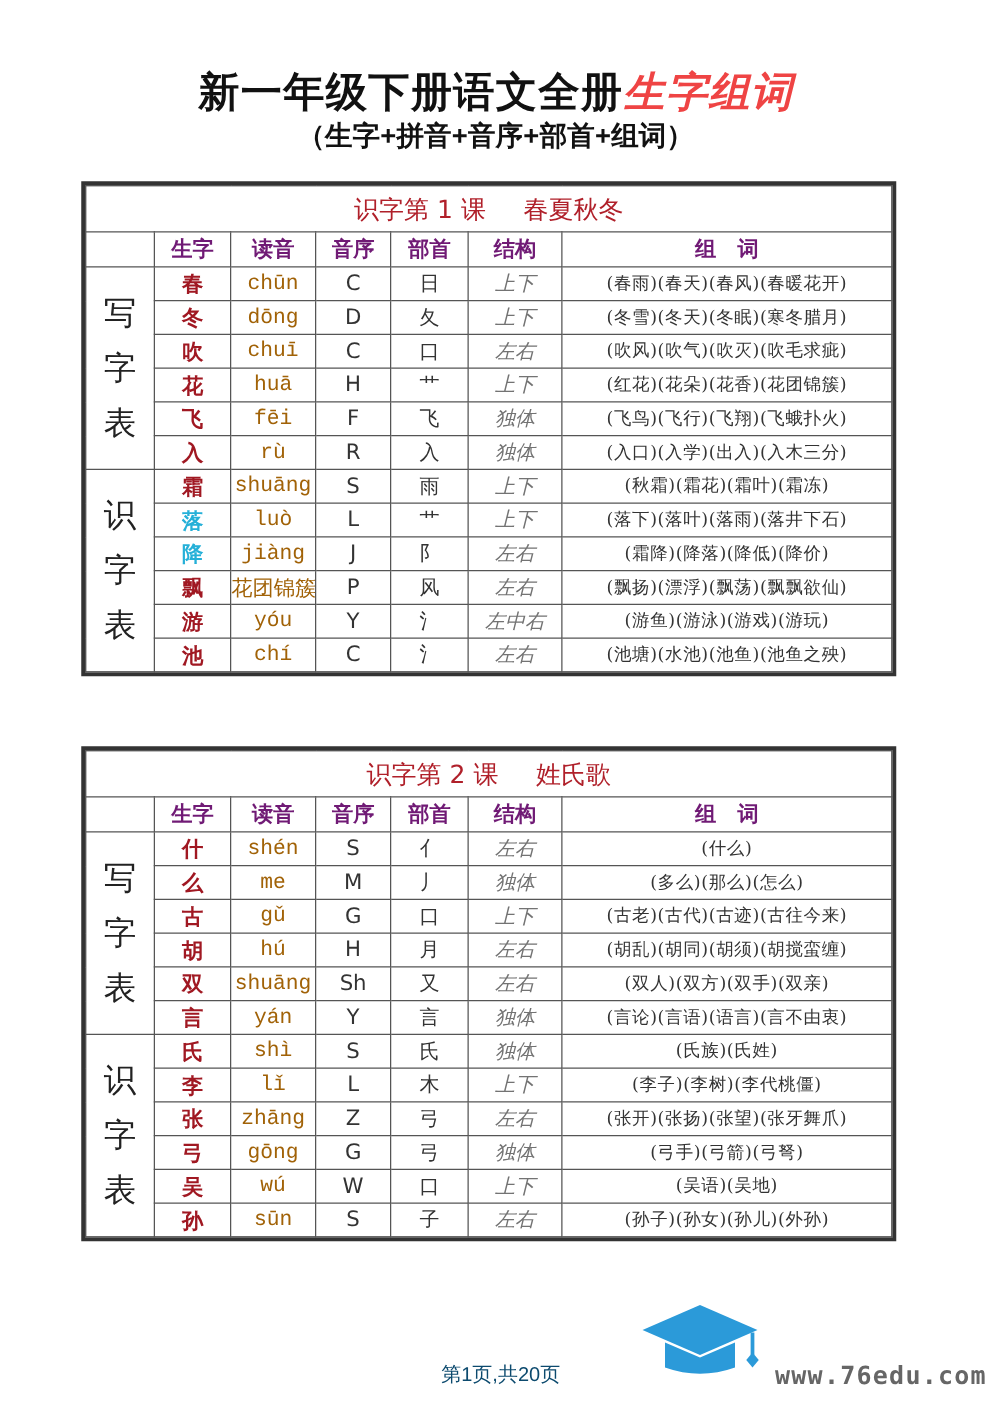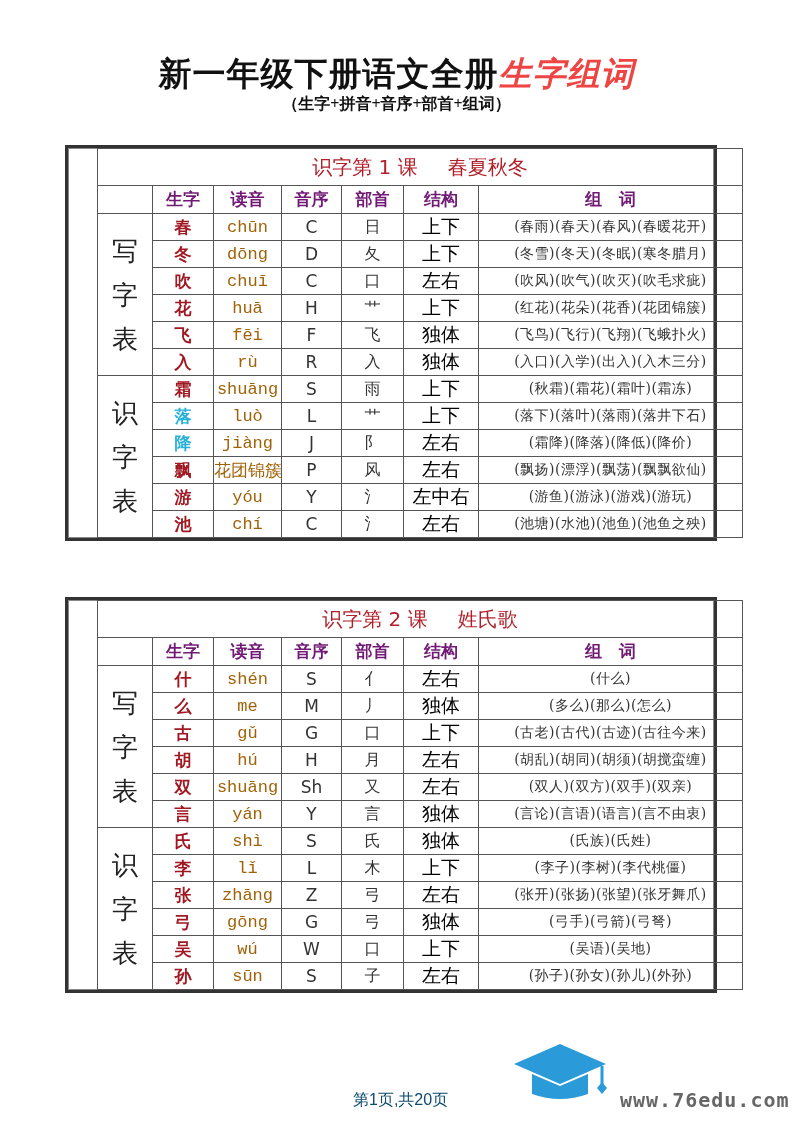--- a/index.html
+++ b/index.html
@@ -1,33 +1,33 @@
 <!DOCTYPE html>
 <html><head>
 <meta charset="utf-8">
 <style>
   html, body { margin:0; padding:0; background:#ffffff; }
   body { width:793px; height:1121px; position:relative; overflow:hidden; font-family:"DejaVu Serif", serif; color:#222; }
   .title { position:absolute; left:0; top:52px; width:793px; text-align:center; font-size:33px; font-weight:bold; letter-spacing:1px; color:#111; font-family:"DejaVu Sans", sans-serif; }
   .title .red { color:#ef4444;font-style:italic; }
-  .subtitle { position:absolute; left:0; top:94px; width:793px; text-align:center; font-size:16px; font-weight:bold; color:#111; font-family:Liberation Serif, serif; }
+  .subtitle { position:absolute; left:0; top:94px; width:793px; text-align:center; font-size:22px; font-weight:bold; color:#111; font-family:Liberation Mono, monospace; }
   .tbl-wrap { position:absolute; left:65px; width:652px; border:3px solid #333; box-shadow: inset 0 0 0 1px #888; background:#fff; box-sizing:border-box; }
-  table { border-collapse:collapse; width:100%; table-layout:fixed;margin-left:29px; }
+  table { border-collapse:collapse; width:100%; table-layout:fixed; }
   td, th { border:1px solid #555; text-align:center; padding:0; height:26px; font-weight:normal; overflow:hidden; white-space:nowrap; }
   .lesson-title { height:36px; font-size:20px; color:#b0202a; font-family:"DejaVu Sans", sans-serif; }
   .lesson-title .gap { display:inline-block; width:30px; }
   .hdr th { font-size:17px; font-weight:bold; height:27px; color:#701a75; }
   .group { font-size:26px; line-height:32px; white-space:normal; color:#222; }
   .char { color:#a01822; font-weight:bold; font-size:17px; }
   .char.blue { color:#25b0d8; }
   .py { font-family:Liberation Mono, monospace; font-size:17px; color:#a16207; }
   .py.small { font-size:17px; }
   .seq { font-family:"DejaVu Sans", sans-serif; font-size:17px; color:#333; }
   .rad { font-size:16px; color:#333; }
-  .struct { font-size:19px; color:#000000; }
+  .struct { font-size:16px; color:#737373;font-style:italic; }
   .words { font-size:14px; color:#333; letter-spacing:0.5px; }
   .footer { position:absolute; left:353px; top:1090px; font-size:16px; color:#0c4a6e; font-family:Liberation Sans, sans-serif; }
   .logo { position:absolute; left:508px; top:1040px; width:280px; height:70px; }
   .logo-cap { position:absolute; left:0; top:0; }
   .logo-name { position:absolute; left:112px; top:2px; font-size:38px; font-weight:bold; color:#ee4d7e; font-family:"DejaVu Sans", sans-serif; letter-spacing:3px; }
   .logo-url { position:absolute; left:112px; top:48px; font-size:20px; font-weight:bold; color:#666; font-family:"DejaVu Sans Mono", monospace; letter-spacing:1px; }
 </style>
 </head>
 <body>
 

